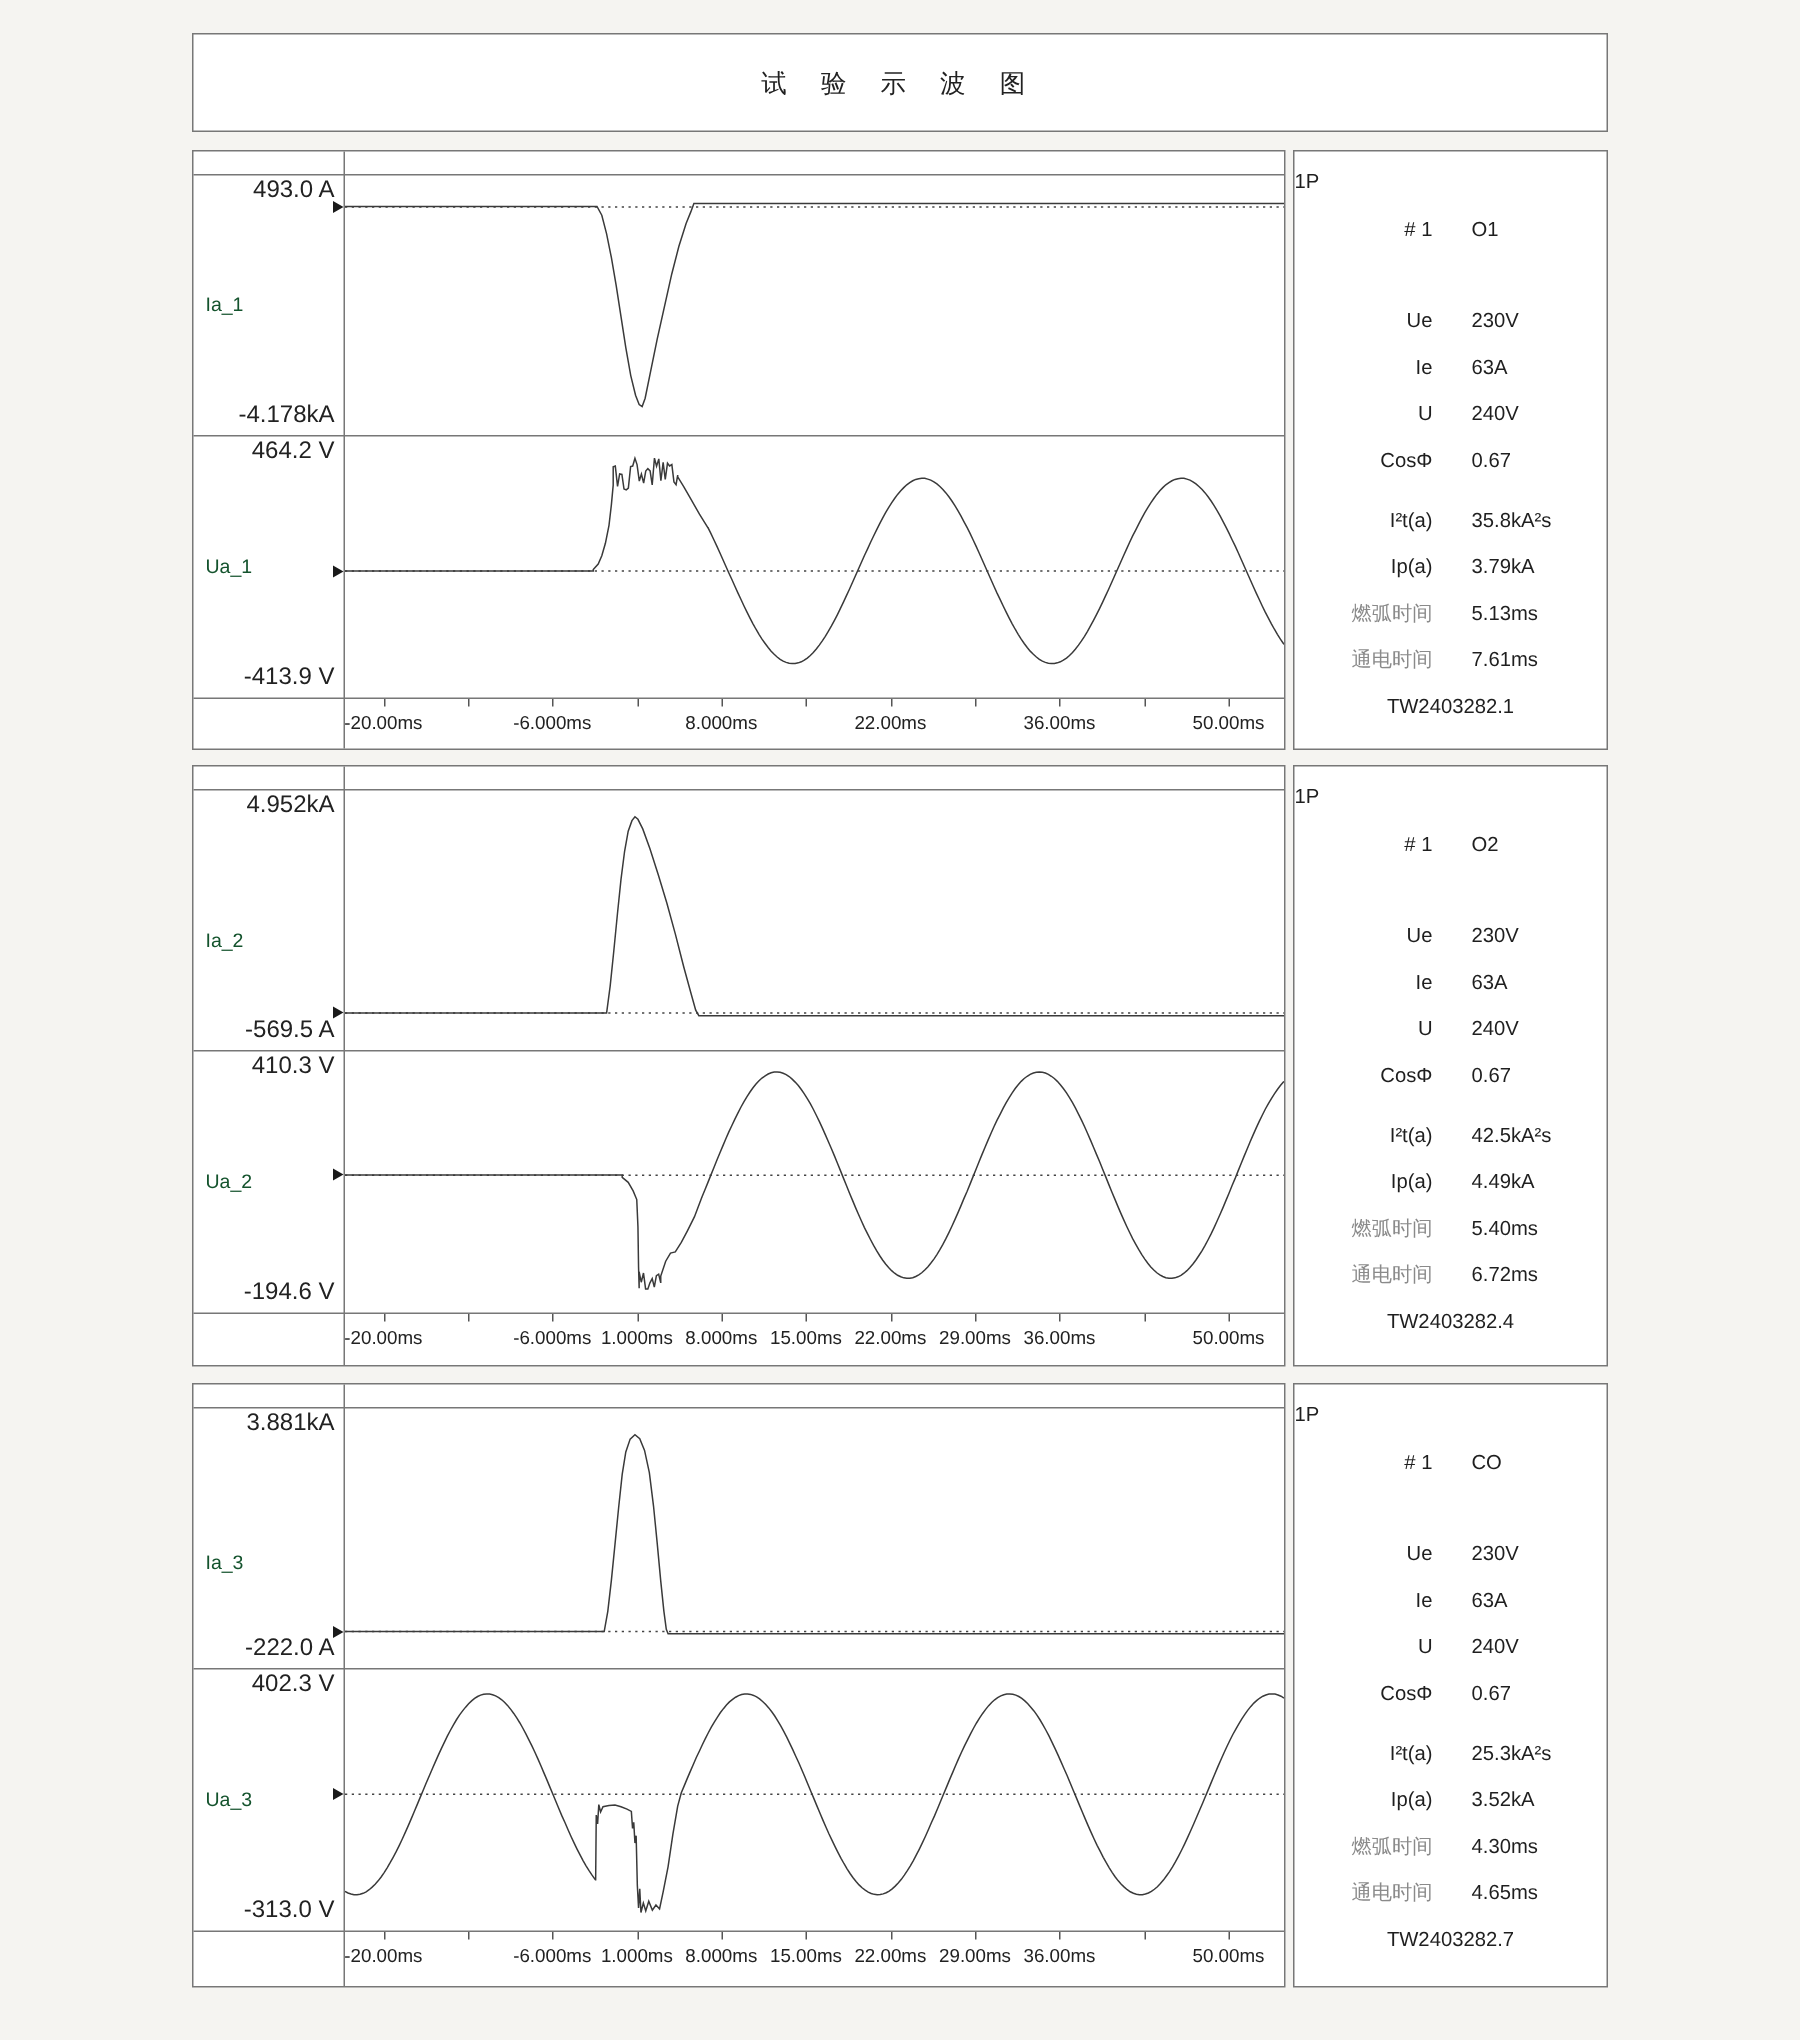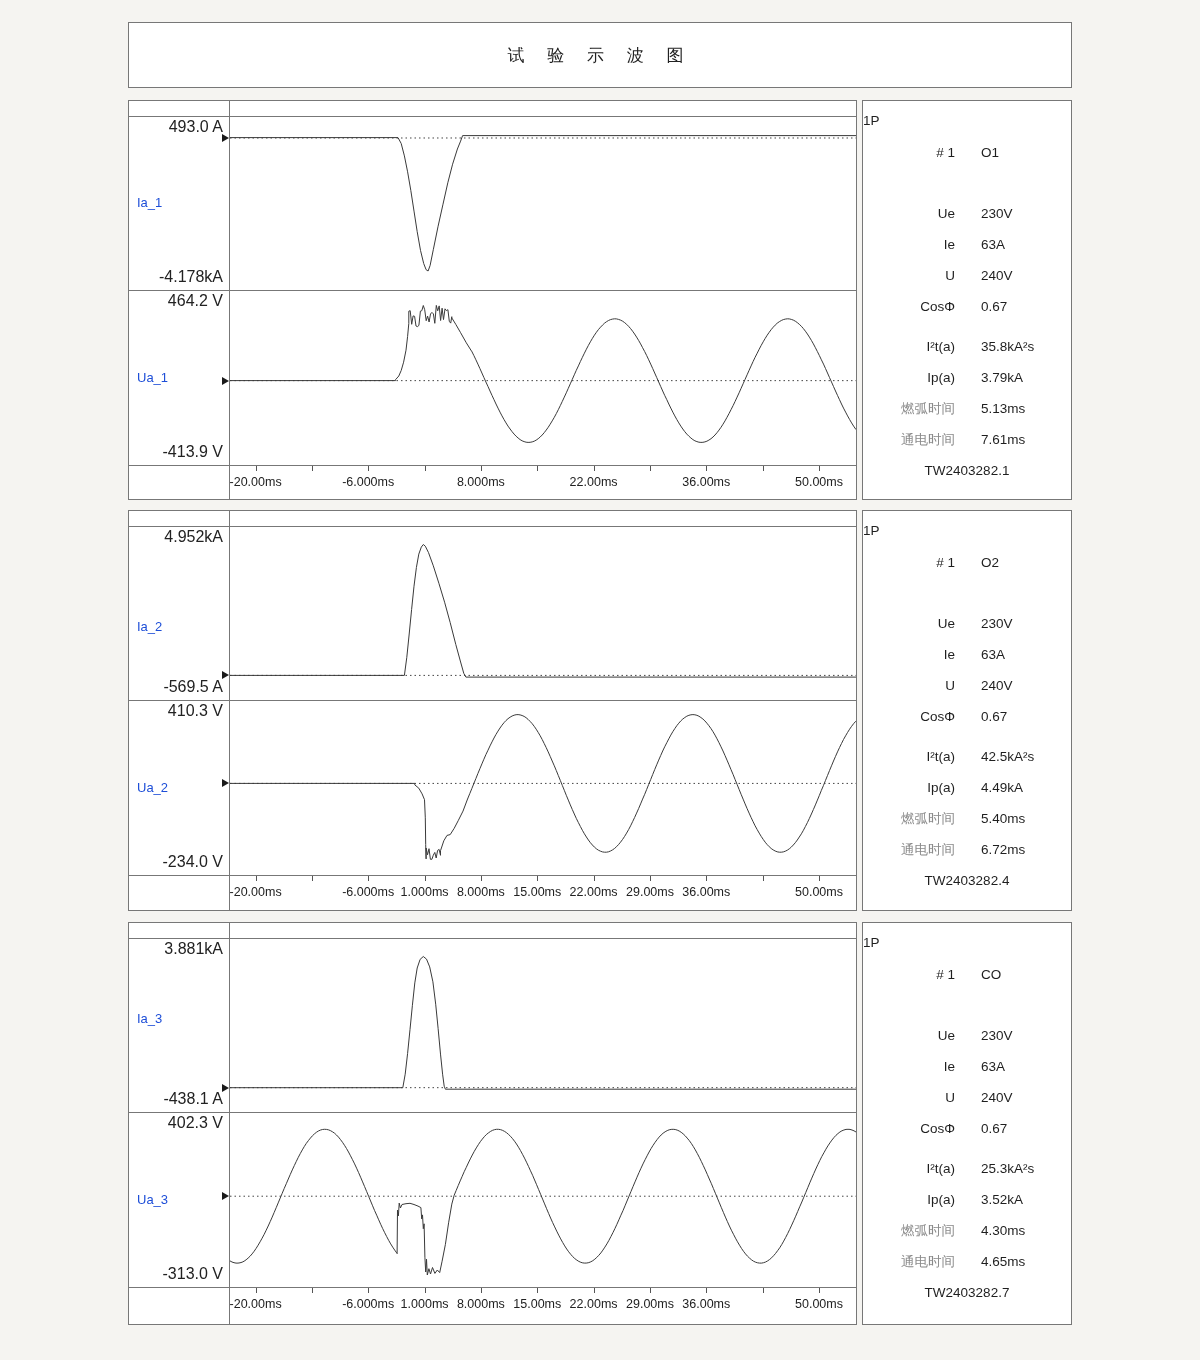--- a/index.html
+++ b/index.html
@@ -20,21 +20,21 @@
   }
   
   .title-box{left:128px;top:22px;width:944px;height:66px;
     display:flex;align-items:center;justify-content:center;}
   .title-text{font-size:17px;letter-spacing:9px;color:#222;}
   
   .section-chart{left:128px;width:729px;}
   .section-side{left:862px;width:210px;font-size:13.5px;}
   .hline{position:absolute;left:0;right:0;height:0;border-top:1px solid #777;}
   .vdiv{position:absolute;top:0;bottom:0;left:100px;width:0;border-left:1px solid #777;}
-  .ch-name{position:absolute;left:8px;font-size:13px;color:#1d4ed8;}
+  .ch-name{position:absolute;left:8px;font-size:13px;color:#14532d;}
   .rng{position:absolute;left:0;width:94px;text-align:right;font-size:16px;color:#222;height:16px;line-height:16px;}
   .plot{position:absolute;left:101px;width:626px;}
   .plot svg{display:block;}
   .axis{position:absolute;left:100px;width:581px;top:365px;bottom:0;}
   .tick{position:absolute;top:0;width:1px;height:5px;background:#555;}
   .axis-label{position:absolute;top:9px;transform:translateX(-50%);font-size:12.5px;white-space:nowrap;color:#222;}
   .arrow{position:absolute;left:93px;width:0;height:0;
     border-left:7px solid #1a1a1a;border-top:4px solid transparent;border-bottom:4px solid transparent;}
   
   .side-phase{margin-top:12px;text-align:left;height:16px;line-height:16px;}
@@ -149,21 +149,21 @@
   <div class="box section-chart" style="top:510px;height:401px">
     <div class="hline" style="top:15px"></div>
     <div class="hline" style="top:189px"></div>
     <div class="hline" style="top:364px"></div>
     <div class="vdiv"></div>
     <div class="ch-name" style="top:108px">Ia_2</div>
     <div class="ch-name" style="top:269px">Ua_2</div>
     <div class="rng" style="top:18px">4.952kA</div>
     <div class="rng" style="top:168px">-569.5 A</div>
     <div class="rng" style="top:192px">410.3 V</div>
-    <div class="rng" style="top:343px">-234.0 V</div>
+    <div class="rng" style="top:343px">-194.6 V</div>
     <div class="plot" style="top:16px;height:173px">
         <svg width="626" height="173">
           <line x1="0" x2="626" y1="148.39409580729873" y2="148.39409580729873" stroke="#444444" stroke-width="1" stroke-dasharray="1.5 3"></line>
           <polyline points="0.0,148.4 174.4,148.4 174.4,148.4 176.8,130.3 179.2,107.0 181.6,82.5 184.0,59.2 186.4,40.5 188.8,27.1 191.3,20.1 193.3,17.5 195.3,19.2 198.5,25.6 203.3,38.8 208.9,56.3 214.6,75.2 220.2,95.6 225.8,117.5 230.6,135.0 233.8,146.4 235.9,150.1 235.9,150.1 626.0,150.1" fill="none" stroke="#3a3a3a" stroke-width="1"></polyline>
         </svg>
       </div>
     <div class="plot" style="top:190px;height:174px">
         <svg width="626" height="174">
           <line x1="0" x2="626" y1="82.41977347805569" y2="82.41977347805569" stroke="#444444" stroke-width="1" stroke-dasharray="1.5 3"></line>
           <polyline points="0.0,82.4 184.8,82.4 184.8,83.9 188.8,87.2 192.1,92.9 194.5,98.7 195.3,116.8 195.7,143.6 196.1,157.9 196.1,147.0 197.5,153.8 199.0,147.7 200.4,158.3 201.9,158.3 203.3,154.2 204.8,151.4 206.2,157.0 207.6,149.4 209.1,148.4 210.5,154.3 210.5,149.7 213.8,139.8 217.0,134.4 220.2,133.6 224.2,127.3 228.2,119.7 233.0,110.1 237.9,97.1 237.9,97.2 239.9,92.3 241.9,87.4 243.9,82.4 245.9,77.5 247.9,72.5 249.9,67.7 251.9,62.9 253.9,58.2 255.9,53.6 258.0,49.2 260.0,44.9 262.0,40.9 264.0,37.0 266.0,33.4 268.0,30.1 270.0,27.0 272.0,24.2 274.0,21.7 276.0,19.5 278.0,17.7 280.1,16.2 282.1,15.0 284.1,14.2 286.1,13.7 288.1,13.6 290.1,13.9 292.1,14.5 294.1,15.4 296.1,16.7 298.1,18.4 300.1,20.4 302.2,22.7 304.2,25.3 306.2,28.2 308.2,31.4 310.2,34.8 312.2,38.5 314.2,42.5 316.2,46.6 318.2,50.9 320.2,55.4 322.2,60.0 324.3,64.8 326.3,69.6 328.3,74.5 330.3,79.4 332.3,84.4 334.3,89.3 336.3,94.3 338.3,99.1 340.3,103.9 342.3,108.5 344.3,113.0 346.3,117.4 348.4,121.6 350.4,125.5 352.4,129.3 354.4,132.8 356.4,136.0 358.4,139.0 360.4,141.7 362.4,144.0 364.4,146.1 366.4,147.8 368.4,149.2 370.5,150.2 372.5,150.9 374.5,151.2 376.5,151.2 378.5,150.8 380.5,150.0 382.5,148.9 384.5,147.5 386.5,145.7 388.5,143.6 390.5,141.2 392.6,138.4 394.6,135.4 396.6,132.1 398.6,128.6 400.6,124.8 402.6,120.7 404.6,116.5 406.6,112.1 408.6,107.6 410.6,102.9 412.6,98.1 414.7,93.3 416.7,88.4 418.7,83.4 420.7,78.5 422.7,73.5 424.7,68.6 426.7,63.8 428.7,59.1 430.7,54.5 432.7,50.0 434.7,45.8 436.8,41.7 438.8,37.8 440.8,34.1 442.8,30.7 444.8,27.6 446.8,24.7 448.8,22.2 450.8,19.9 452.8,18.0 454.8,16.5 456.8,15.2 458.9,14.3 460.9,13.8 462.9,13.6 464.9,13.8 466.9,14.3 468.9,15.2 470.9,16.5 472.9,18.0 474.9,19.9 476.9,22.2 478.9,24.7 481.0,27.6 483.0,30.7 485.0,34.1 487.0,37.8 489.0,41.7 491.0,45.8 493.0,50.0 495.0,54.5 497.0,59.1 499.0,63.8 501.0,68.6 503.1,73.5 505.1,78.5 507.1,83.4 509.1,88.4 511.1,93.3 513.1,98.1 515.1,102.9 517.1,107.6 519.1,112.1 521.1,116.5 523.1,120.7 525.1,124.8 527.2,128.6 529.2,132.1 531.2,135.4 533.2,138.4 535.2,141.2 537.2,143.6 539.2,145.7 541.2,147.5 543.2,148.9 545.2,150.0 547.2,150.8 549.3,151.2 551.3,151.2 553.3,150.9 555.3,150.2 557.3,149.2 559.3,147.8 561.3,146.1 563.3,144.0 565.3,141.7 567.3,139.0 569.3,136.0 571.4,132.8 573.4,129.3 575.4,125.5 577.4,121.6 579.4,117.4 581.4,113.0 583.4,108.5 585.4,103.9 587.4,99.1 589.4,94.3 591.4,89.3 593.5,84.4 595.5,79.4 597.5,74.5 599.5,69.6 601.5,64.8 603.5,60.0 605.5,55.4 607.5,50.9 609.5,46.6 611.5,42.5 613.5,38.5 615.6,34.8 617.6,31.4 619.6,28.2 621.6,25.3 623.6,22.7 625.6,20.4 626.0,19.9" fill="none" stroke="#3a3a3a" stroke-width="1"></polyline>
@@ -237,24 +237,24 @@
         </div>
     </div>
     <div class="side-report">TW2403282.4</div>
   </div>
 
   <div class="box section-chart" style="top:922px;height:403px">
     <div class="hline" style="top:15px"></div>
     <div class="hline" style="top:189px"></div>
     <div class="hline" style="top:364px"></div>
     <div class="vdiv"></div>
-    <div class="ch-name" style="top:88px">Ia_3</div>
+    <div class="ch-name" style="top:111px">Ia_3</div>
     <div class="ch-name" style="top:269px">Ua_3</div>
     <div class="rng" style="top:18px">3.881kA</div>
-    <div class="rng" style="top:168px">-438.1 A</div>
+    <div class="rng" style="top:168px">-222.0 A</div>
     <div class="rng" style="top:192px">402.3 V</div>
     <div class="rng" style="top:343px">-313.0 V</div>
     <div class="plot" style="top:16px;height:173px">
         <svg width="626" height="173">
           <line x1="0" x2="626" y1="148.66925979949525" y2="148.66925979949525" stroke="#444444" stroke-width="1" stroke-dasharray="1.5 3"></line>
           <polyline points="0.0,148.7 172.8,148.7 172.8,148.7 175.2,135.2 177.6,114.4 180.0,90.5 182.4,66.3 184.8,43.9 187.2,29.0 190.1,20.4 193.3,17.5 196.5,20.1 199.7,27.9 202.9,42.8 205.7,65.2 208.1,89.4 210.5,115.1 212.6,135.2 214.2,147.2 215.4,150.2 215.4,150.2 626.0,150.2" fill="none" stroke="#3a3a3a" stroke-width="1"></polyline>
         </svg>
       </div>
     <div class="plot" style="top:190px;height:174px">
         <svg width="626" height="174">

